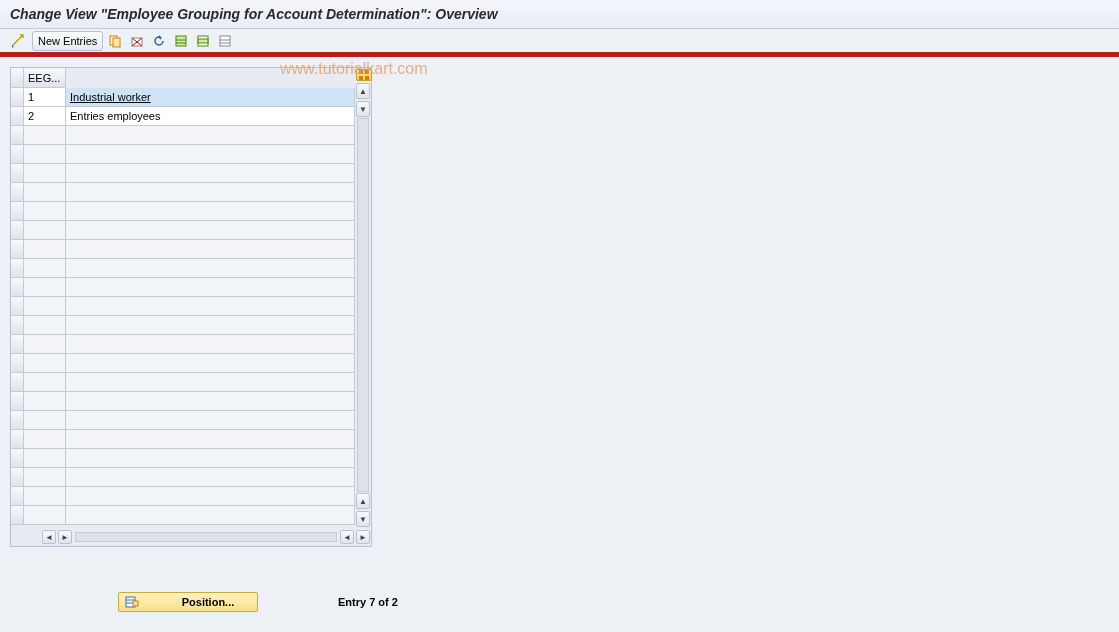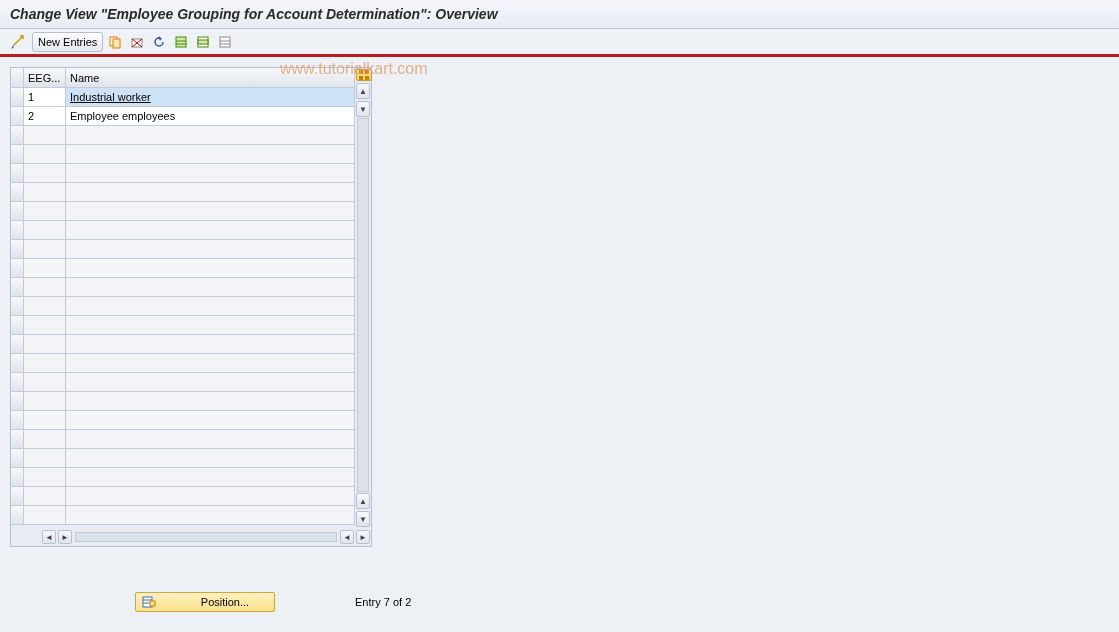--- a/index.html
+++ b/index.html
@@ -21,21 +21,21 @@
     font-style: italic;
     font-size: 14px;
     color: #2a2a2a;
     border-bottom: 1px solid #c5cbd6;
   }
   .toolbar {
     display: flex;
     align-items: center;
     padding: 4px 8px;
     background: #eef1f6;
-    border-bottom: 3px solid #b91c1c;
+    border-bottom: 5px solid #b91c1c;
     gap: 2px;
     height: 28px;
     position: relative;
   }
   .toolbar-btn {
     border: 1px solid #b8c0cf;
     background: linear-gradient(#fdfdfd, #e6eaef);
     border-radius: 3px;
     padding: 1px 5px;
     height: 20px;
@@ -173,25 +173,26 @@
   .hscroll-row .scroll-btn { width: 14px; height: 14px; margin: 0 1px; }
   .hscroll-track {
     flex: 1;
     height: 10px;
     margin: 0 2px;
     background: #dde2ea;
     border: 1px solid #c5cbd6;
   }
   .footer {
     position: absolute;
-    left: 135px;
+    left: 118px;
     bottom: 20px;
     display: flex;
     align-items: center;
     gap: 80px;
+    font-weight: bold;
   }
   .position-btn {
     background: linear-gradient(#fff2c0, #f9e08a);
     border: 1px solid #c9a93e;
     border-radius: 2px;
     padding: 2px 10px 2px 6px;
     display: flex;
     align-items: center;
     gap: 30px;
     font-size: 11px;
@@ -260,32 +261,31 @@
   <div class="watermark">www.tutorialkart.com</div>
 </div>
 
 <div class="content">
   <div class="table-frame">
     <div class="table-top">
       <div class="grid-area">
         <div class="grid-header-row">
           <div class="row-selector-header"></div>
           <div class="col-header col-eeg">EEG...</div>
-          <div class="col-header col-name">Name</div>
         </div>
         <div class="grid-body" id="grid-body">
             <div class="grid-row">
               <div class="row-selector"></div>
               <div class="cell cell-input col-eeg">1</div>
               <div class="cell cell-input col-name cell-selected">Industrial worker</div>
             </div>
             <div class="grid-row">
               <div class="row-selector"></div>
               <div class="cell cell-input col-eeg">2</div>
-              <div class="cell cell-input col-name">Employee employees</div>
+              <div class="cell cell-input col-name">Entries employees</div>
             </div>
             <div class="grid-row">
               <div class="row-selector"></div>
               <div class="cell col-eeg"></div>
               <div class="cell col-name"></div>
             </div>
             <div class="grid-row">
               <div class="row-selector"></div>
               <div class="cell col-eeg"></div>
               <div class="cell col-name"></div>

